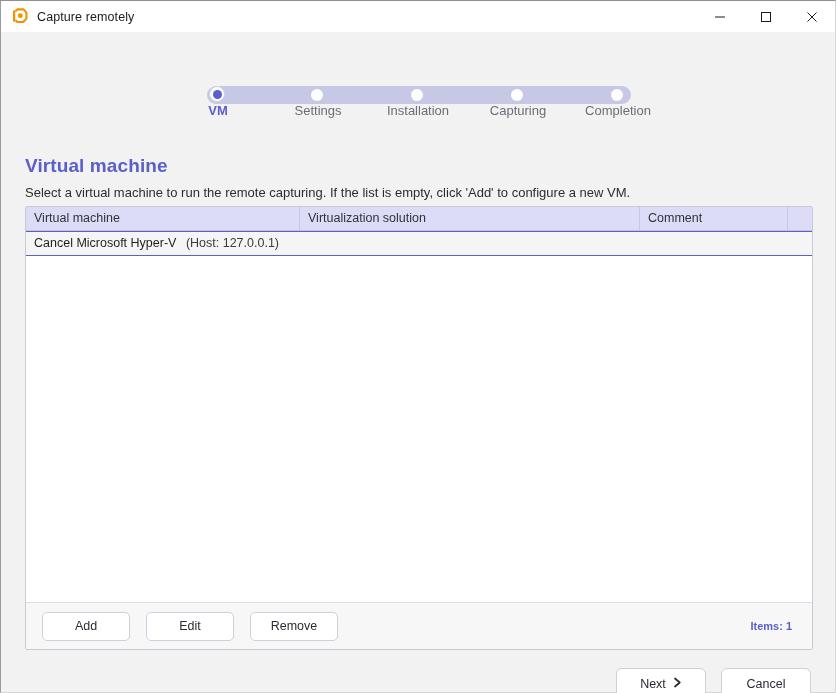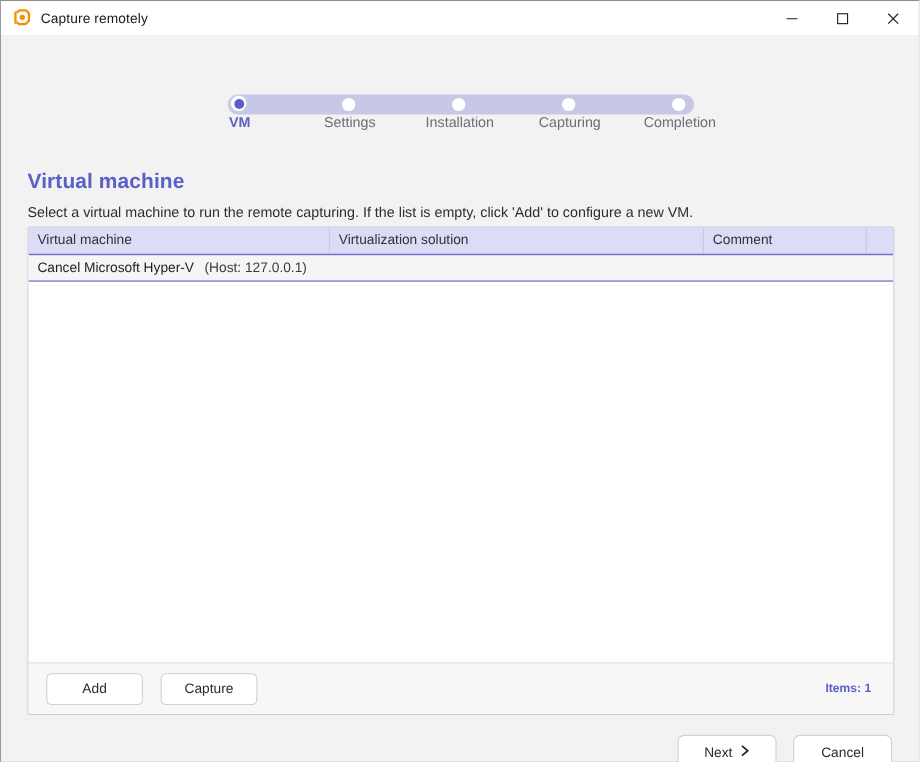--- a/index.html
+++ b/index.html
@@ -380,21 +380,22 @@
             <span>Cancel Microsoft Hyper-V</span>
             <span class="sub-note" style="padding-left:6px;">(Host: 127.0.0.1)</span>
           </div>
           <div class="gr-cell col-2"></div>
           <div class="gr-cell col-3"></div>
         </div>
       </div>
 
       <div class="panel-footer">
         <button class="footer-btn">Add</button>
-        <button class="footer-btn">Capture</button>
+        <button class="footer-btn">Edit</button>
+        <button class="footer-btn">Remove</button>
         <span class="items-count">Items: 1</span>
       </div>
     </div>
 
     <div class="bottom-actions">
       <button class="action-btn">
         <span>Next</span>
         <span class="chev">
           <svg width="9" height="11" viewBox="0 0 9 11">
             <polyline points="2,1.5 6.8,5.5 2,9.5" fill="none" stroke="#2b2b33" stroke-width="1.7" stroke-linecap="round" stroke-linejoin="round"></polyline>

